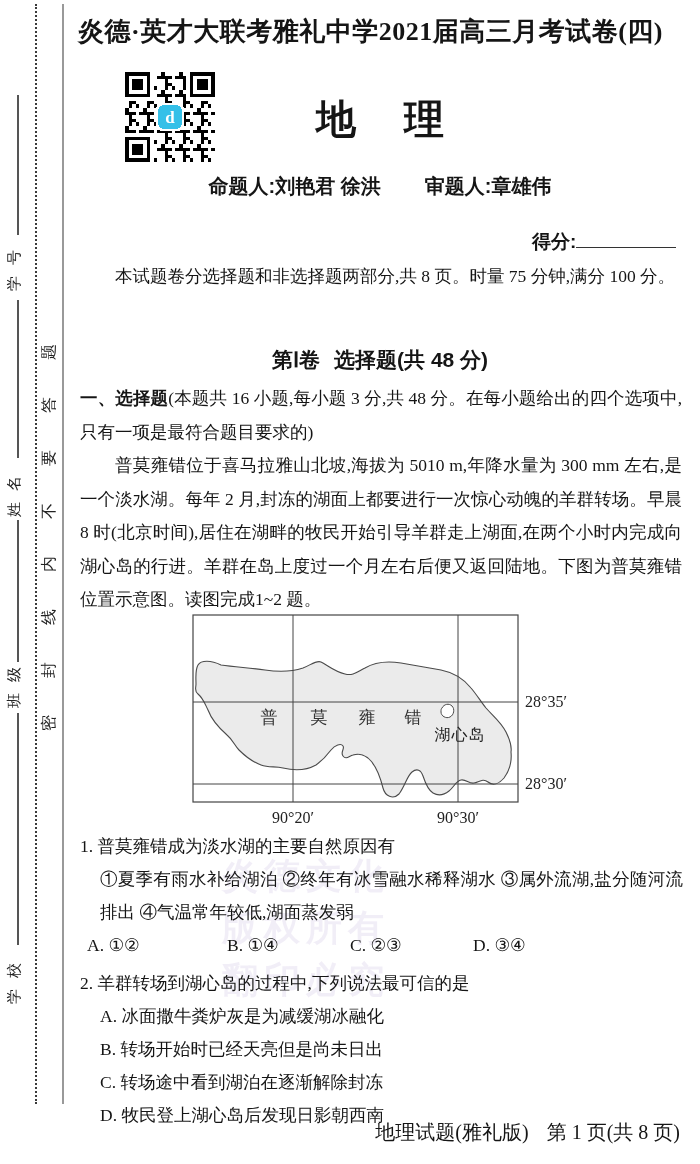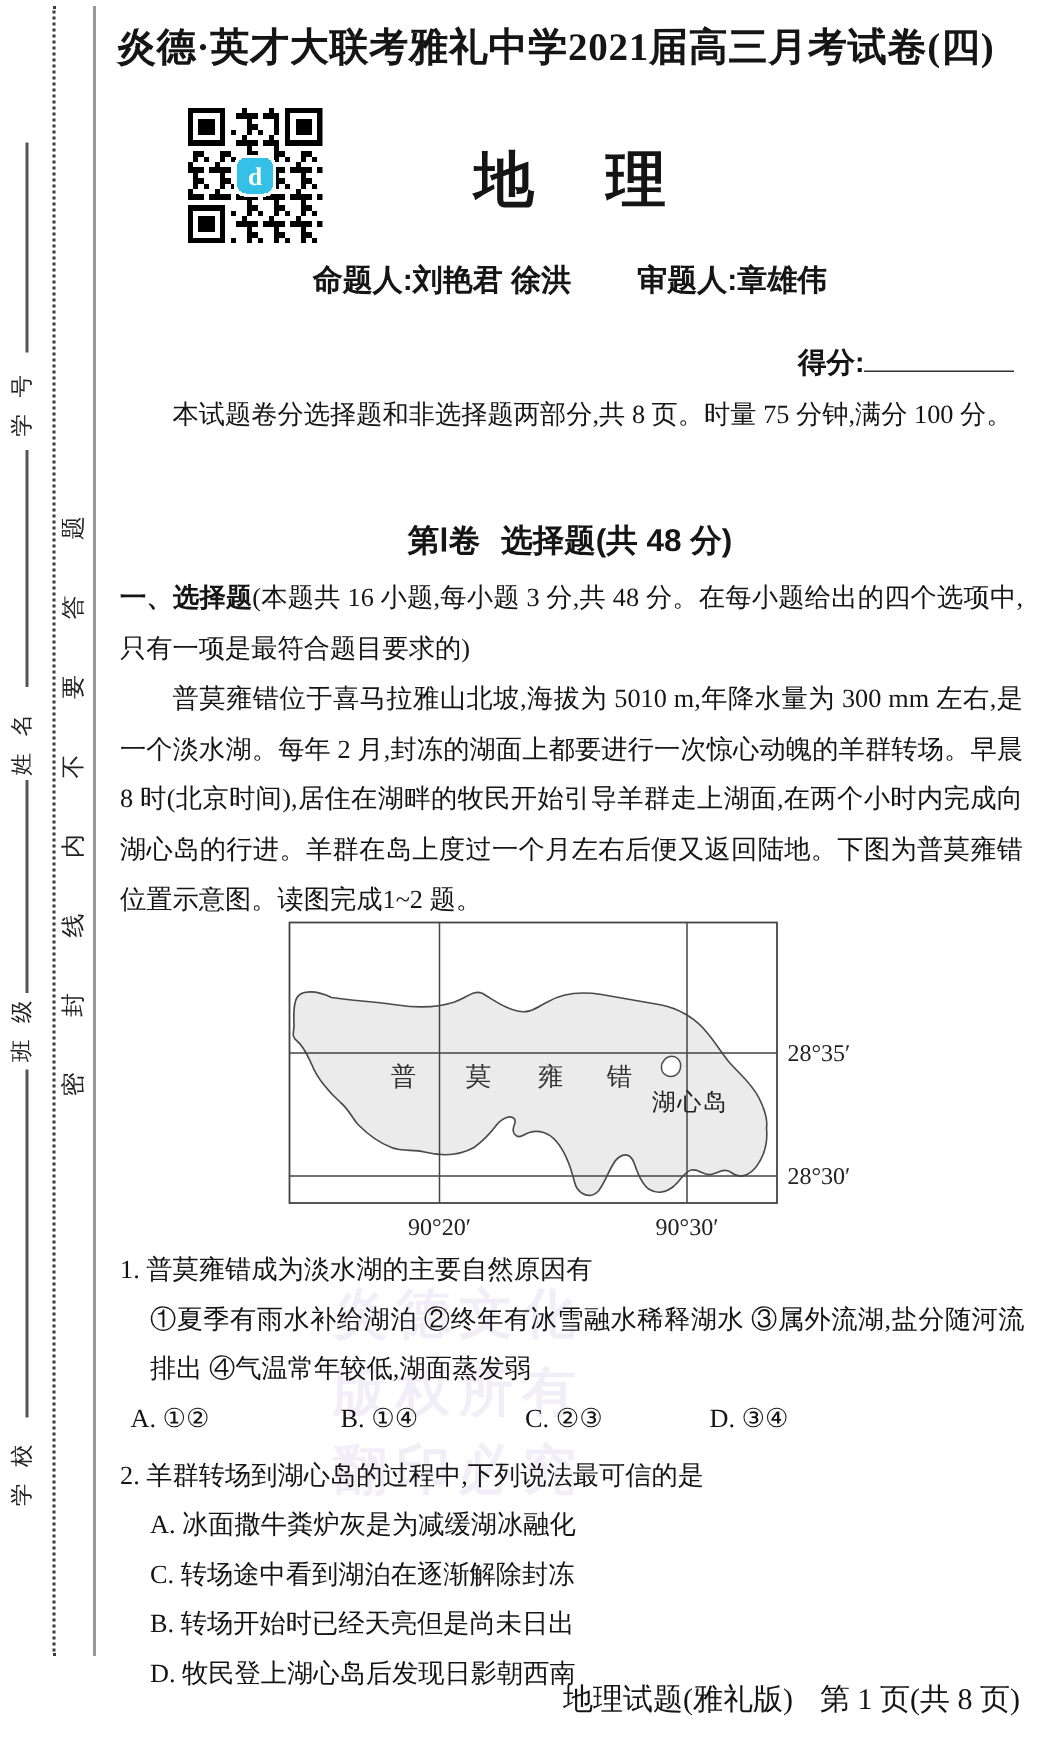--- a/index.html
+++ b/index.html
@@ -312,21 +312,21 @@
   <div class="question q1">
     <div><span>1.</span> <span>普莫雍错成为淡水湖的主要自然原因有</span></div>
     <div class="subopts">①夏季有雨水补给湖泊  ②终年有冰雪融水稀释湖水  ③属外流湖,盐分随河流排出  ④气温常年较低,湖面蒸发弱</div>
     <div class="choice-row"><span class="c ca">A. ①②</span><span class="c cb">B. ①④</span><span class="c cc">C. ②③</span><span class="c cd">D. ③④</span></div>
   </div>
 
   <div class="question q2">
     <div><span>2.</span> <span>羊群转场到湖心岛的过程中,下列说法最可信的是</span></div>
     <div class="choice-col">
       <div>A. 冰面撒牛粪炉灰是为减缓湖冰融化</div>
+      <div>B. 转场开始时已经天亮但是尚未日出</div>
       <div>C. 转场途中看到湖泊在逐渐解除封冻</div>
-      <div>B. 转场开始时已经天亮但是尚未日出</div>
       <div>D. 牧民登上湖心岛后发现日影朝西南</div>
     </div>
   </div>
 
   <div class="footer"><span>地理试题(雅礼版)</span><span class="gap"></span><span>第 1 页(共 8 页)</span></div>
 
 </div>
 
 </body></html>

